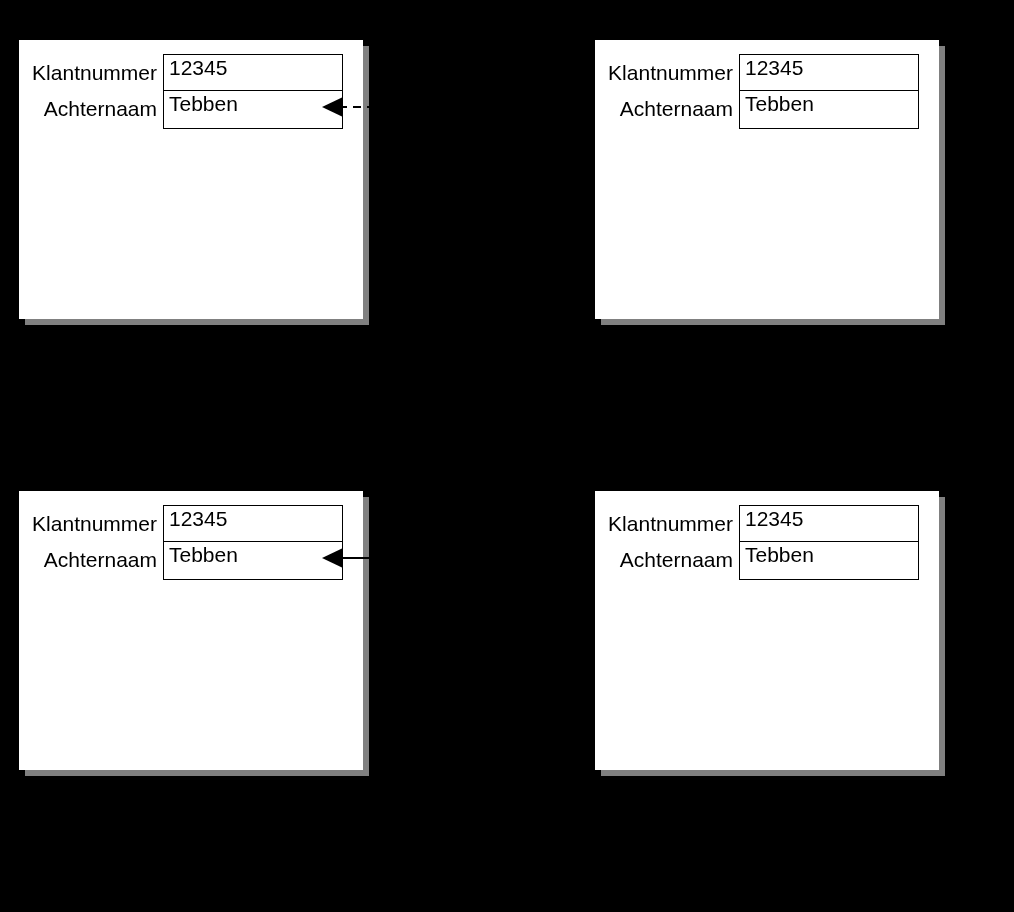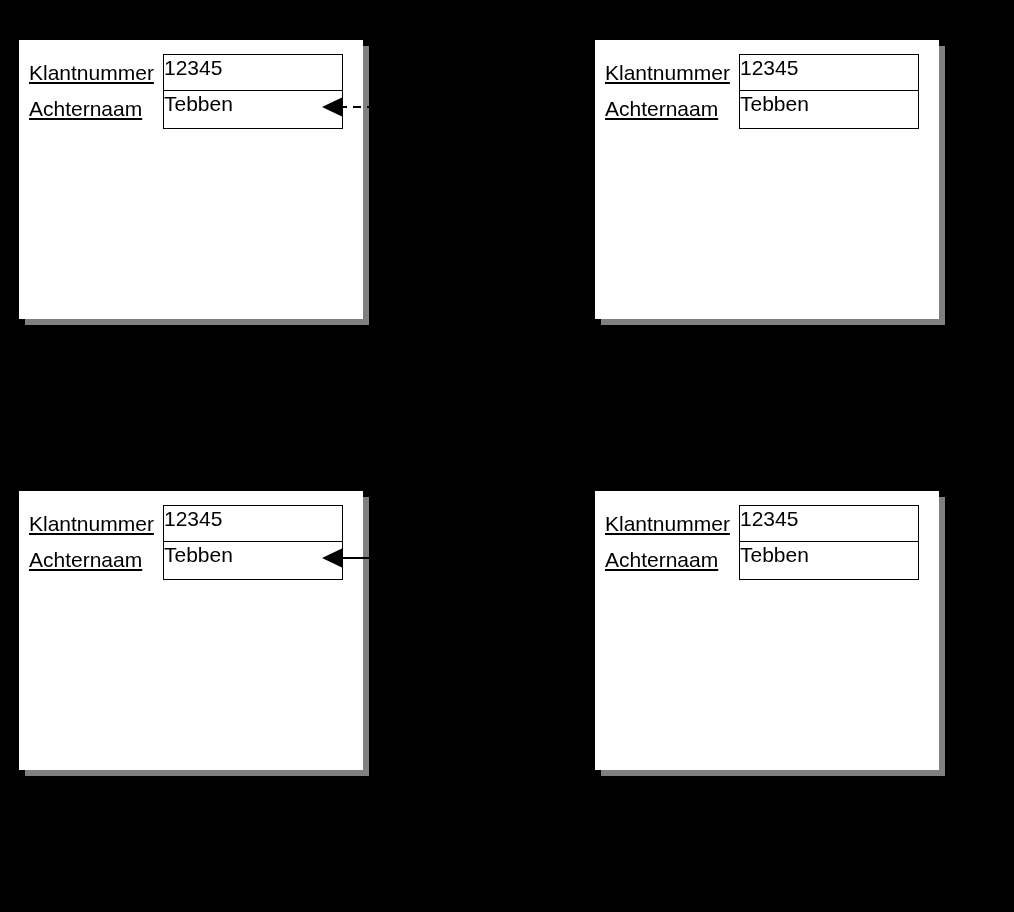--- a/index.html
+++ b/index.html
@@ -23,29 +23,29 @@
   .field-row {
     position: absolute;
     left: 0;
     width: 100%;
     height: 30px;
     display: flex;
     align-items: center;
   }
   .field-label {
     position: absolute;
-    text-align: left;
-    text-decoration: underline;
+    text-align: right;
   }
   .field-input {
     position: absolute;
     border: 1px solid #000;
     background: #fff;
     height: 39px;
     line-height: 26px;
+    padding-left: 5px;
     box-sizing: border-box;
   }
   svg.overlay {
     position: absolute;
     left: 0;
     top: 0;
     width: 1014px;
     height: 912px;
     pointer-events: none;
   }

